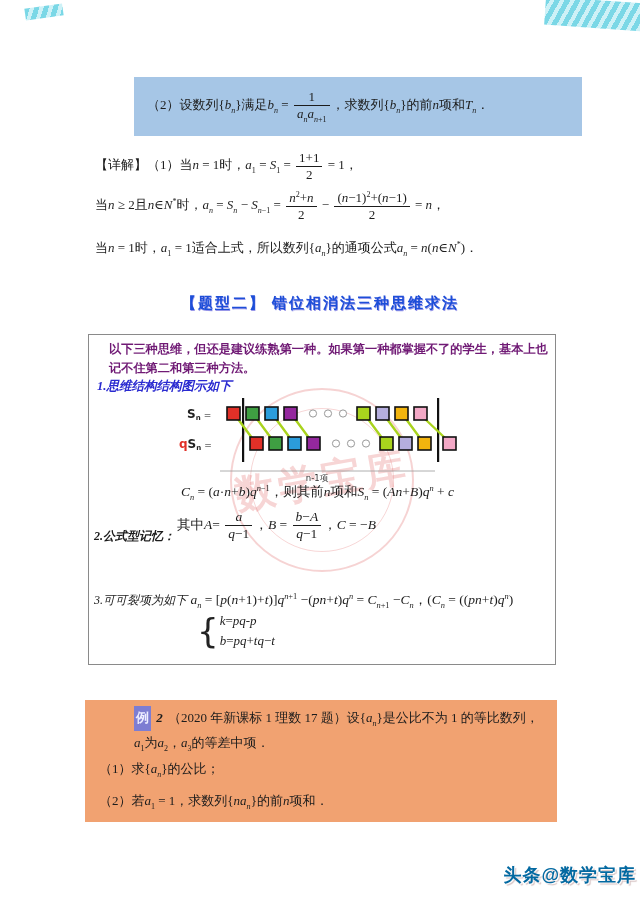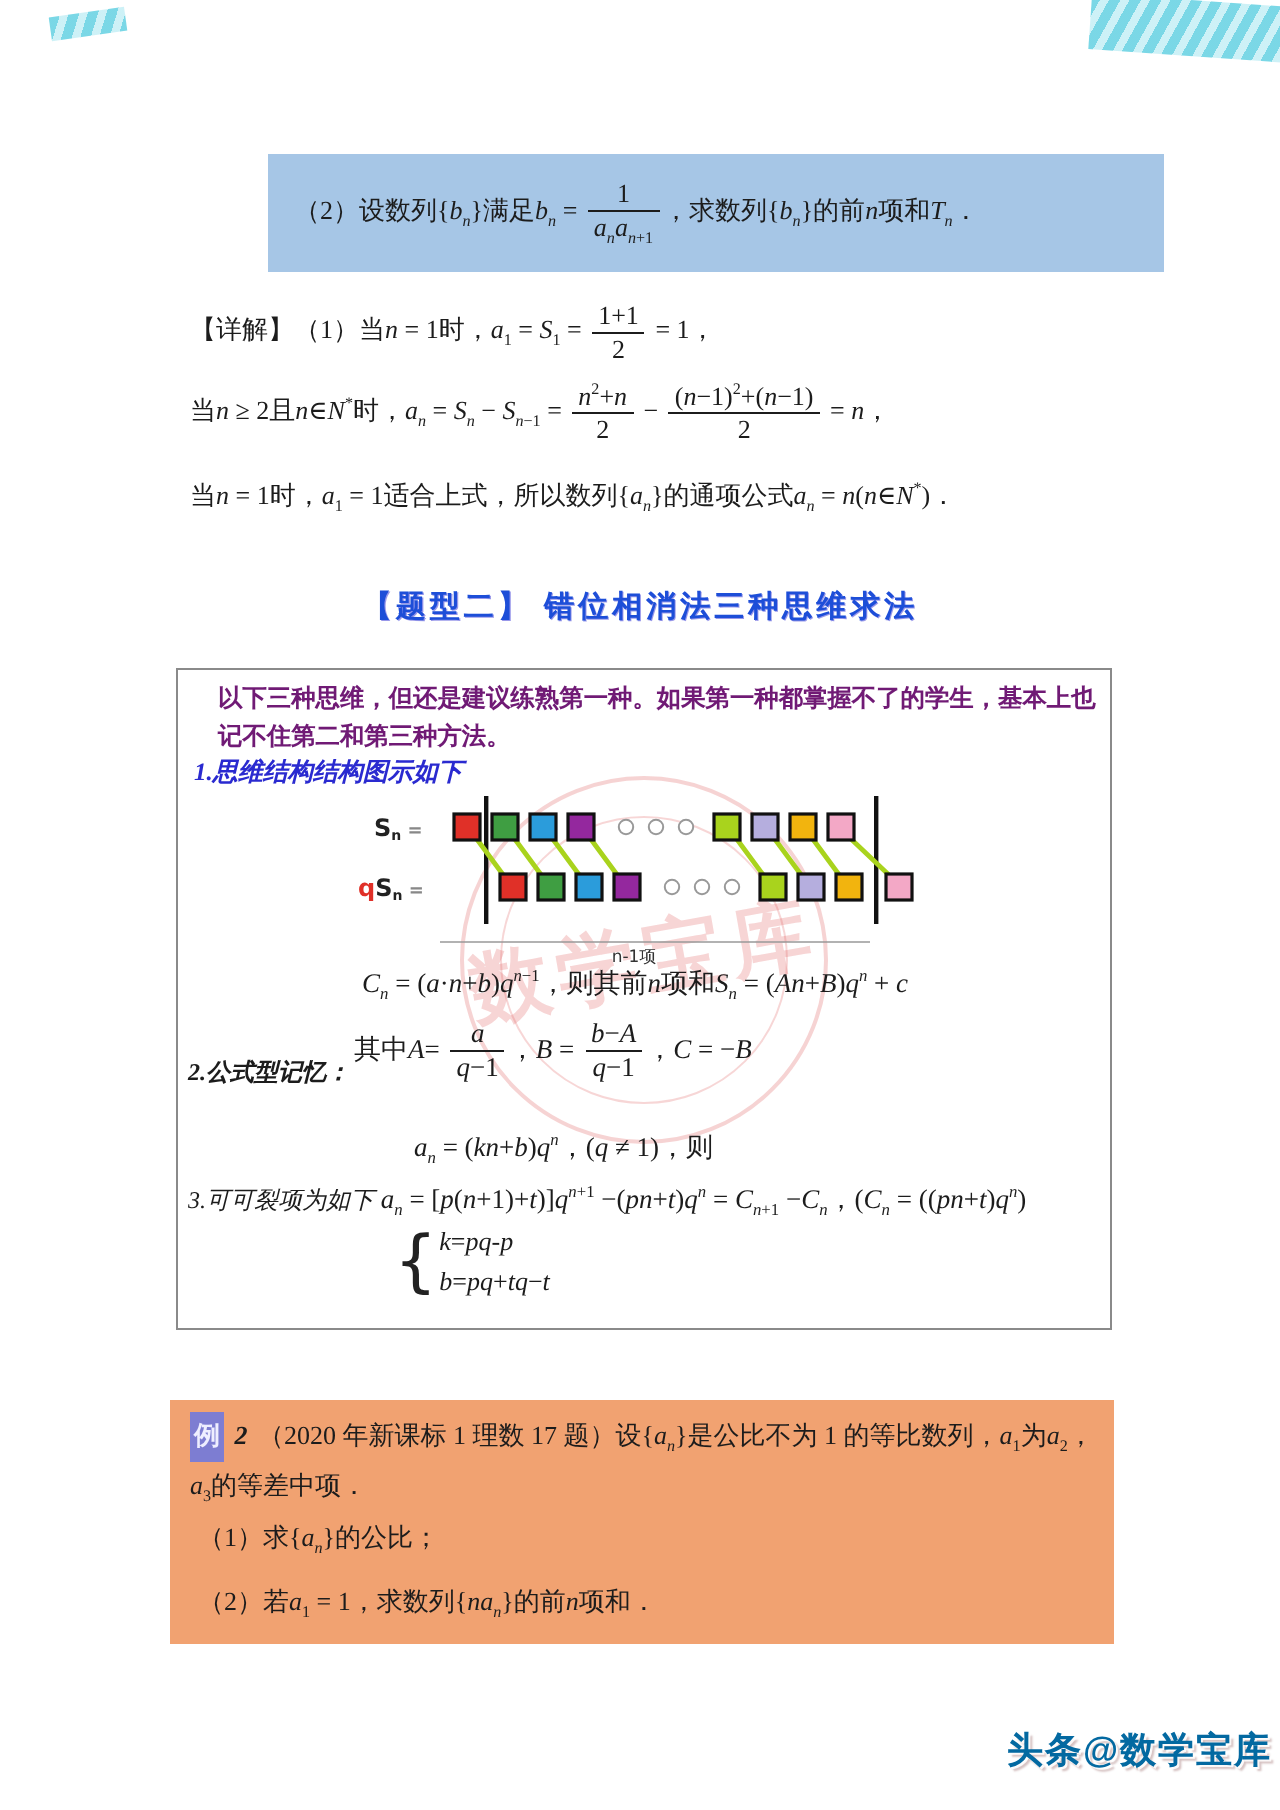--- a/index.html
+++ b/index.html
@@ -48,21 +48,21 @@
   .sys{display:flex;flex-direction:column;line-height:1.5;font-size:13px;}
   
   .stamp{top:53px;left:141px;width:180px;height:180px;z-index:0 !important;border-radius:50%;
     border:2px solid rgba(228,118,118,.32);display:flex;align-items:center;justify-content:center;}
   .stamp-inner{position:absolute;inset:18px;border-radius:50%;border:1.5px solid rgba(228,118,118,.30);}
   .stamp-text{white-space:nowrap;font-size:40px;font-weight:bold;letter-spacing:4px;
     color:rgba(226,104,104,.28);transform:rotate(-10deg);}
   
   .ex-box{position:absolute;left:85px;top:700px;width:472px;height:122px;background:#f1a271;
     box-sizing:border-box;padding:6px 10px;font-size:13px;}
-  .ex-body{line-height:1.9;}
+  .ex-body{line-height:1.9;margin-left:39px;}
   .ex-tag{display:inline-block;background:#7d7dd2;color:#eeeeff;font-weight:bold;padding:0 2px;margin-right:2px;}
   .ex-num{font-style:italic;font-weight:bold;margin-right:2px;}
   .ex-q{position:absolute;left:14px;white-space:nowrap;}
   .ex-q1{top:60px;}
   .ex-q2{top:92px;}
   
   .footer{position:absolute;top:863px;right:4px;font-family:"Liberation Sans","DejaVu Sans",sans-serif;
     font-weight:bold;font-size:18px;color:#0369a1;letter-spacing:1px;
     text-shadow:1px 1px 0 rgba(255,255,255,.85),2px 2px 1px rgba(90,10,10,.25);}
 </style>
@@ -125,21 +125,20 @@
         <rect x="348" y="40" width="13" height="13" fill="#f3a8c6" stroke="#111" stroke-width="1.6"></rect>
         <text x="92" y="21" font-size="12" font-weight="bold" fill="#222"><tspan>S</tspan><tspan font-size="7" dy="2">n</tspan><tspan dy="-2" fill="#888" font-size="9"> =</tspan></text>
         <text x="84" y="51" font-size="12" font-weight="bold" fill="#222"><tspan fill="#e03028">q</tspan><tspan>S</tspan><tspan font-size="7" dy="2">n</tspan><tspan dy="-2" fill="#888" font-size="9"> =</tspan></text>
         <line x1="125" y1="74" x2="340" y2="74" stroke="#999" stroke-width="0.8"></line>
         <text x="222" y="84" font-size="8.5" fill="#333" text-anchor="middle">n-1项</text>
       </svg>
   </div>
   <div class="m-fcn math"><i>C</i><sub><i>n</i></sub> = (<i>a</i>·<i>n</i>+<i>b</i>)<i>q</i><sup><i>n</i>−1</sup>，则其前<i>n</i>项和<i>S</i><sub><i>n</i></sub> = (<i>An</i>+<i>B</i>)<i>q</i><sup><i>n</i></sup> + <i>c</i></div>
   <div class="m-lbl2">2.公式型记忆：</div>
   <div class="m-fmem math">其中<i>A</i>= <span class="frac"><span class="fn"><i>a</i></span><span class="fd"><i>q</i>−1</span></span>，<i>B</i> = <span class="frac"><span class="fn"><i>b</i>−<i>A</i></span><span class="fd"><i>q</i>−1</span></span>，<i>C</i> = −<i>B</i></div>
-  <div class="m-fan math"><i>a</i><sub><i>n</i></sub> = (<i>kn</i>+<i>b</i>)<i>q</i><sup><i>n</i></sup>，(<i>q</i> ≠ 1)，则</div>
   <div class="m-fsplit">
     <span class="m-lbl3">3.可可裂项为如下</span>
     <span class="math"><i>a</i><sub><i>n</i></sub> = [<i>p</i>(<i>n</i>+1)+<i>t</i>)]<i>q</i><sup><i>n</i>+1</sup> −(<i>pn</i>+<i>t</i>)<i>q</i><sup><i>n</i></sup> = <i>C</i><sub><i>n</i>+1</sub> −<i>C</i><sub><i>n</i></sub>，(<i>C</i><sub><i>n</i></sub> = ((<i>pn</i>+<i>t</i>)<i>q</i><sup><i>n</i></sup>)</span>
   </div>
   <div class="m-pt">
     <span class="brace">{</span>
     <span class="sys">
       <span class="math"><i>k</i>=<i>pq</i>-<i>p</i></span>
       <span class="math"><i>b</i>=<i>pq</i>+<i>tq</i>−<i>t</i></span>
     </span>

